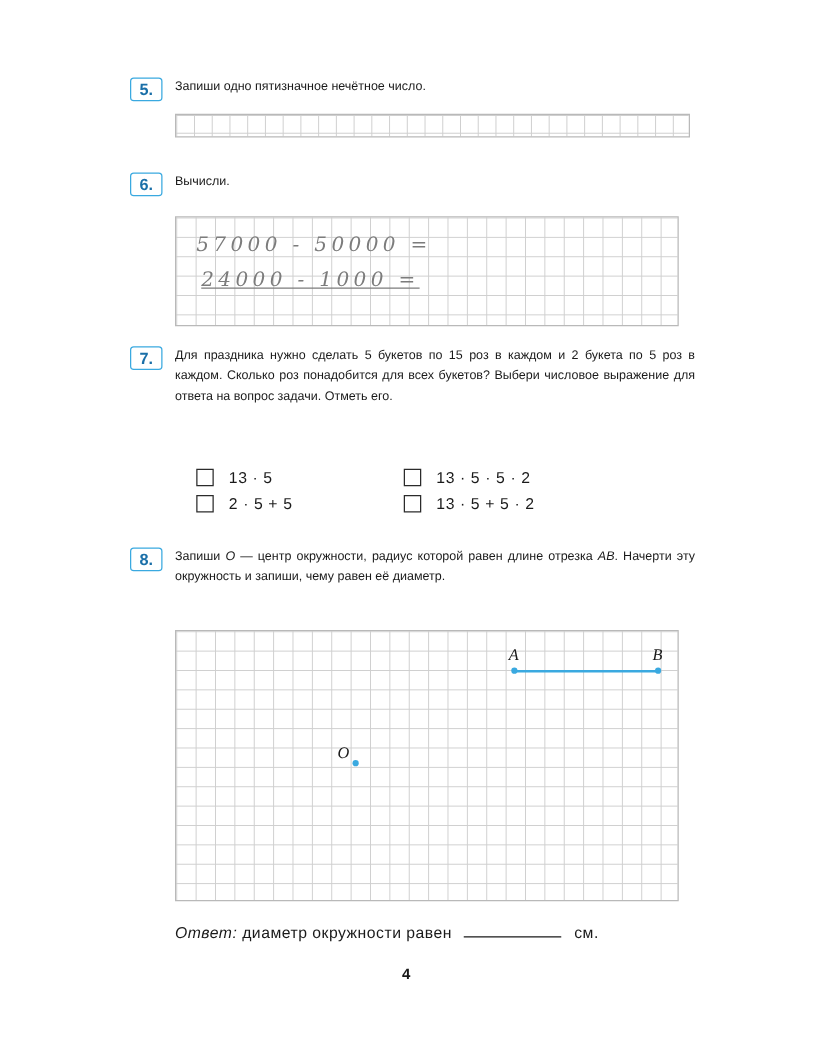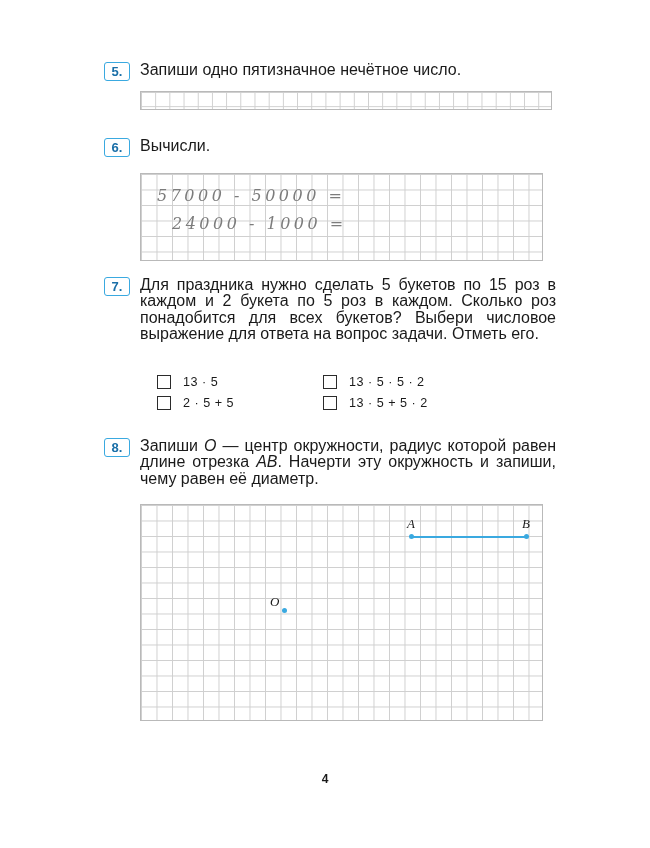--- a/index.html
+++ b/index.html
@@ -37,21 +37,21 @@
     border-radius: 3px;
     box-sizing: border-box;
     font-size: 13px;
     font-weight: bold;
     color: #1a6fa8;
     text-align: center;
     line-height: 17px;
   }
   .task-text {
     margin-left: 36px;
-    font-size: 16px;
+    font-size: 10px;
     line-height: 16.4px;
     text-align: justify;
     text-justify: inter-word;
   }
   .task-text.nojust { text-align: left; }
   .ital { font-style: italic; }
 
   
   .grid {
     position: absolute;
@@ -166,21 +166,21 @@
     <div class="task-text nojust">Запиши одно пятизначное нечётное число.</div>
   </div>
   <div class="grid small" style="left:140px; top:91px; width:412px; height:19px;"></div>
 
   <div class="task" style="top:138px;">
     <div class="num-badge">6.</div>
     <div class="task-text nojust">Вычисли.</div>
   </div>
   <div class="grid" style="left:140px; top:173px; width:403px; height:88px;">
     <div class="hand" style="left:16px; top:12px;">57000 - 50000 =</div>
-    <div class="hand" style="left:31px; top:40px;">24000 - 1000 =</div>
+    <div class="hand" style="left:20px; top:40px;text-decoration:underline;">24000 - 1000 =</div>
   </div>
 
   <div class="task" style="top:277px;">
     <div class="num-badge">7.</div>
     <div class="task-text">Для праздника нужно сделать 5 букетов по 15 роз в каждом и 2 букета по 5 роз в каждом. Сколько роз понадобится для всех букетов? Выбери числовое выражение для ответа на вопрос задачи. Отметь его.</div>
   </div>
 
   <div class="options" style="top:375px;">
     <div class="opt-row">
       <div class="opt c1">
@@ -212,16 +212,22 @@
   <div class="grid figure">
     <div class="seg-line" style="left:270px; top:31px; width:116px;"></div>
     <div class="pt" style="left:268px; top:29px;"></div>
     <div class="pt" style="left:383px; top:29px;"></div>
     <div class="pt-label" style="left:266px; top:11px;">A</div>
     <div class="pt-label" style="left:381px; top:11px;">B</div>
     <div class="pt" style="left:141px; top:103px;"></div>
     <div class="pt-label" style="left:129px; top:89px;">O</div>
   </div>
 
+  <div class="answer-line">
+    <span class="ital">Ответ:</span>
+    <span>диаметр окружности равен</span>
+    <span class="blank"></span>
+    <span>см.</span>
+  </div>
 
   <div class="page-number">4</div>
 
 </div>
 
 </body></html>

